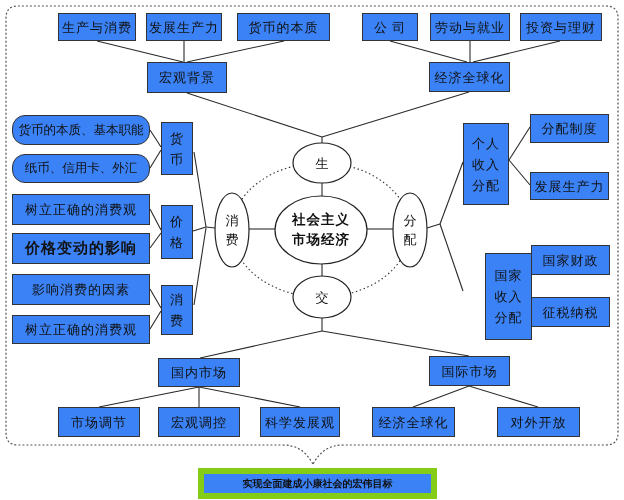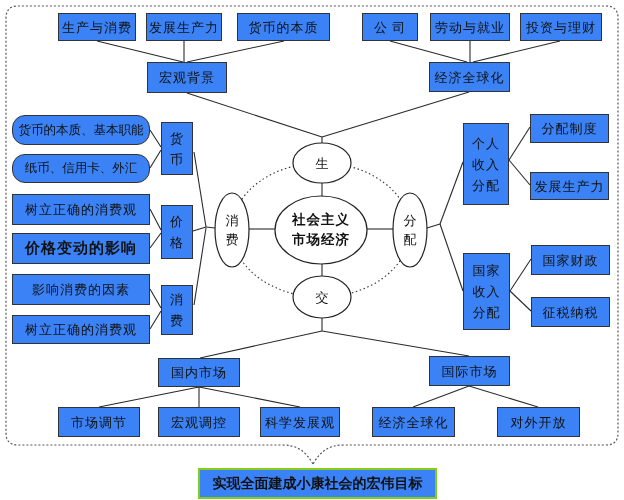--- a/index.html
+++ b/index.html
@@ -10,21 +10,21 @@
   .stage svg.wires{position:absolute;left:0;top:0;width:624px;height:500px;}
   .node{
     position:absolute;border:1px solid #333;background:#3b82f6;
     display:flex;align-items:center;justify-content:center;text-align:center;
     font-size:13px;letter-spacing:1px;line-height:17px;white-space:pre-line;
     box-sizing:border-box;
   }
   .node.long{letter-spacing:0;font-size:12.5px;border-radius:13px;}
   .node.vtext{line-height:21px;}
   .node.big{font-size:15px;font-weight:bold;letter-spacing:1px;}
-  .node.goal{border:2px solid #84cc16;font-size:14px;font-weight:bold;letter-spacing:0;}
+  .node.goal{border:6px solid #84cc16;font-size:10px;font-weight:bold;letter-spacing:0;}
   .lbl{
     position:absolute;display:flex;align-items:center;justify-content:center;text-align:center;
     font-size:13px;line-height:19px;white-space:pre-line;letter-spacing:0;
     background:transparent;pointer-events:none;
   }
   .lbl.core{font-weight:bold;font-size:13.5px;line-height:20px;letter-spacing:1px;}
 </style>
 </head>
 <body>
 
@@ -127,21 +127,21 @@
   <div class="lbl" style="left:393px;top:193px;width:34px;height:74px">分
 配</div>
   <div class="lbl core" style="left:275px;top:196px;width:92px;height:68px">社会主义
 市场经济</div>
 
   <div class="node vtext" style="left:463px;top:123px;width:46px;height:82px">个人
 收入
 分配</div>
   <div class="node" style="left:530px;top:114px;width:79px;height:29px">分配制度</div>
   <div class="node" style="left:530px;top:172px;width:79px;height:28px">发展生产力</div>
-  <div class="node vtext" style="left:463px;top:253px;width:47px;height:77px">国家
+  <div class="node vtext" style="left:485px;top:253px;width:47px;height:87px">国家
 收入
 分配</div>
   <div class="node" style="left:531px;top:245px;width:79px;height:30px">国家财政</div>
   <div class="node" style="left:531px;top:297px;width:79px;height:30px">征税纳税</div>
 
   <div class="node" style="left:158px;top:358px;width:82px;height:29px">国内市场</div>
   <div class="node" style="left:429px;top:356px;width:81px;height:30px">国际市场</div>
   <div class="node" style="left:58px;top:407px;width:82px;height:30px">市场调节</div>
   <div class="node" style="left:158px;top:407px;width:82px;height:30px">宏观调控</div>
   <div class="node" style="left:260px;top:407px;width:80px;height:30px">科学发展观</div>

